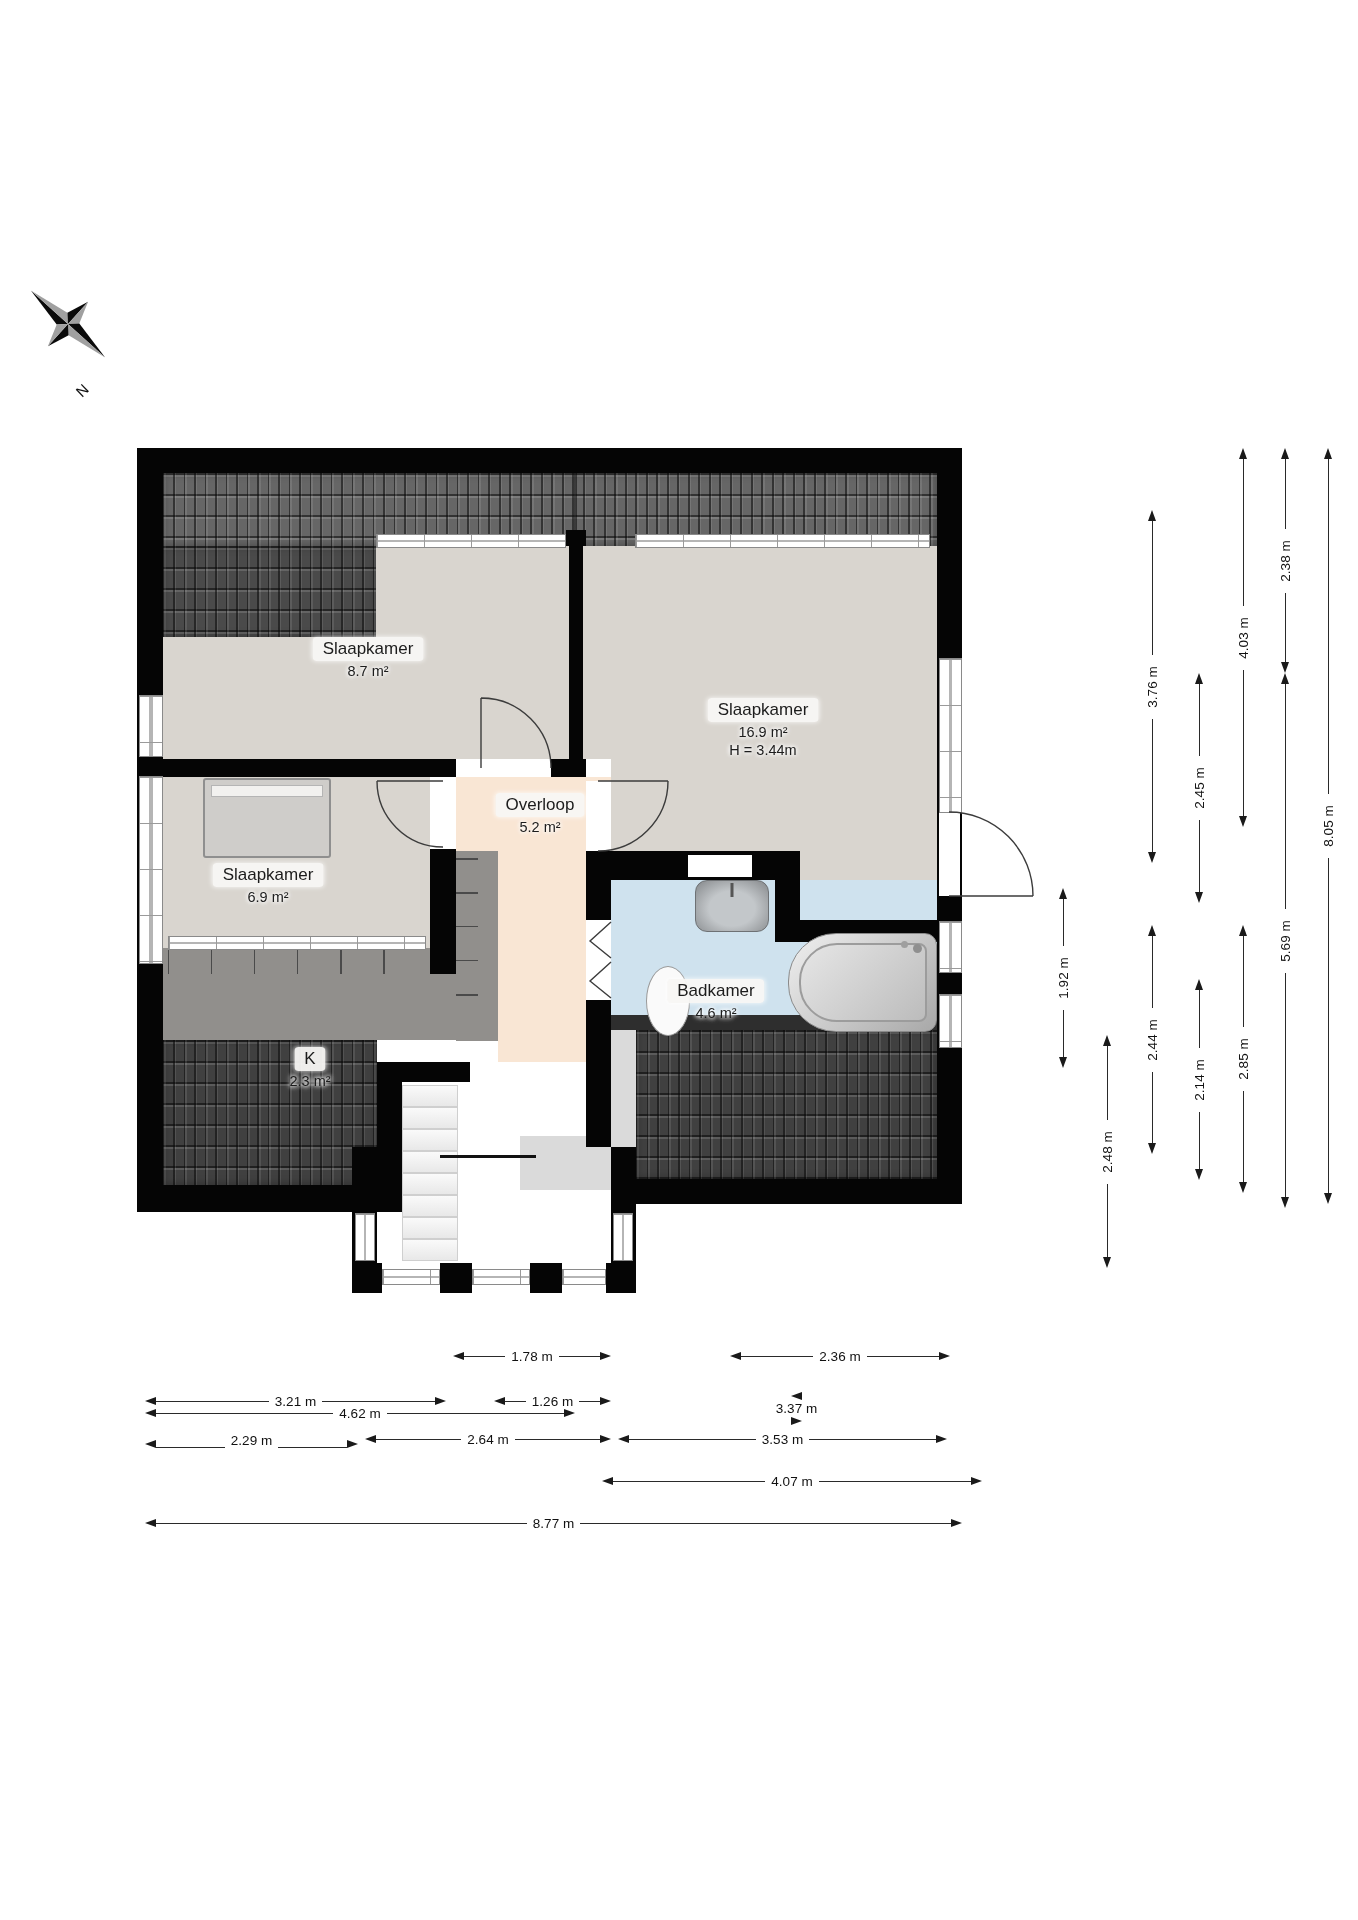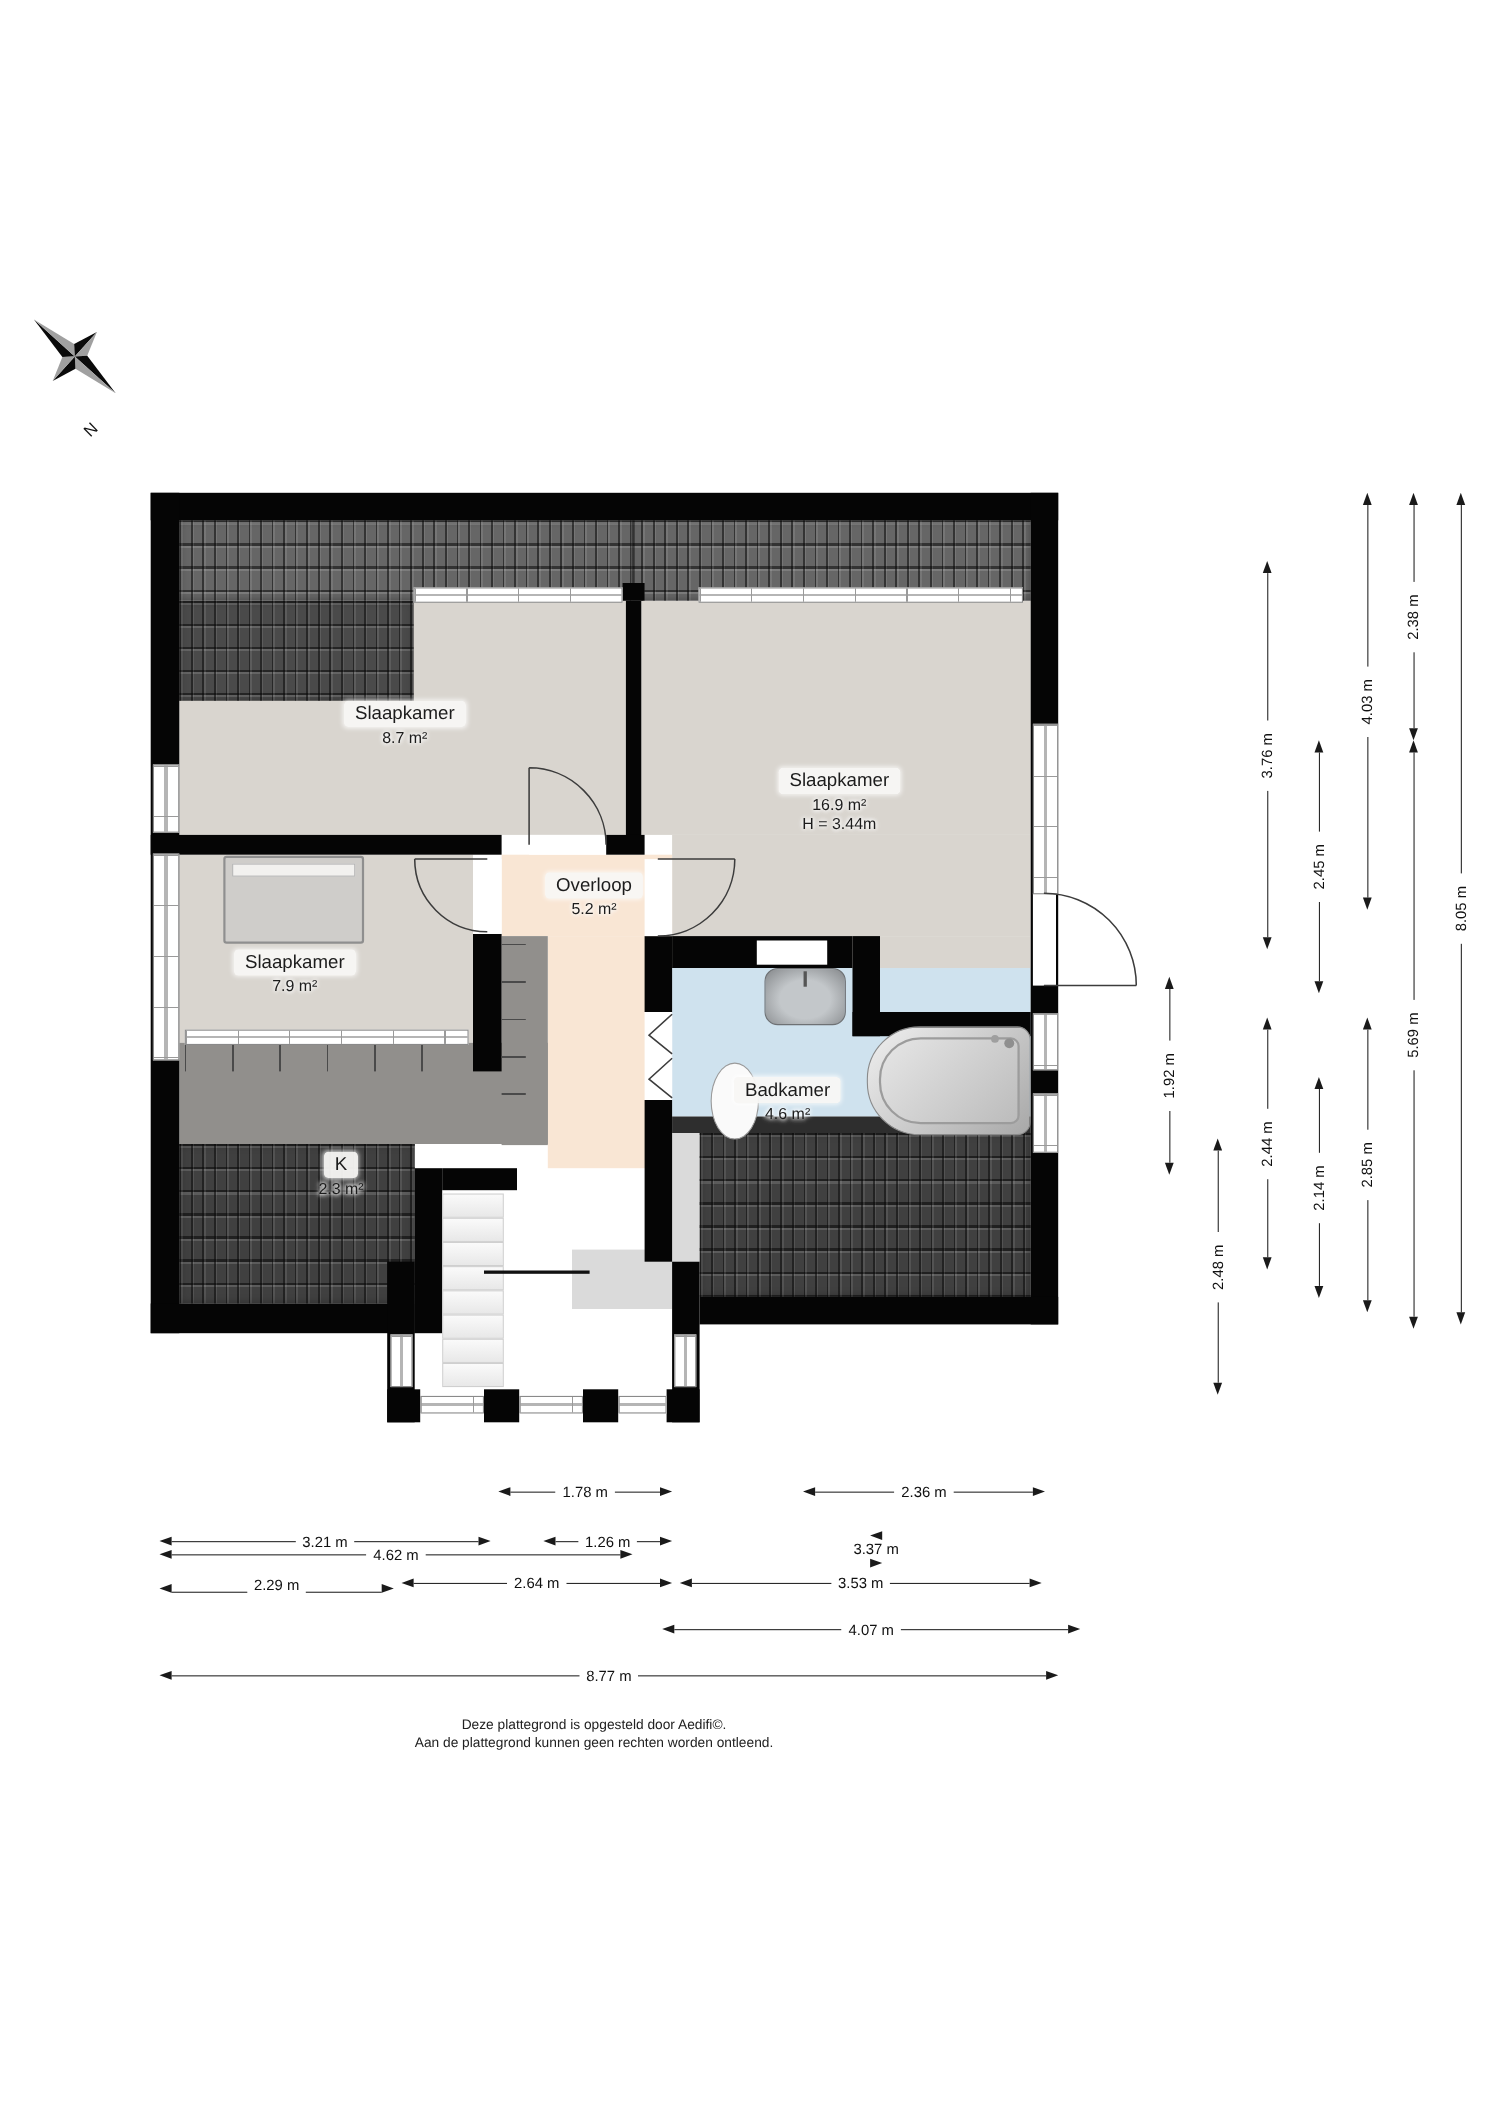--- a/index.html
+++ b/index.html
@@ -171,21 +171,21 @@
     <path d="M 551 768 A 70 70 0 0 0 481 698 M 481 768 L 481 698"></path>
     <path d="M 443 847 A 66 66 0 0 1 377 781 M 443 781 L 377 781"></path>
     <path d="M 598 851 A 70 70 0 0 0 668 781 M 598 781 L 668 781"></path>
     <path d="M 949 812 A 84 84 0 0 1 1033 896 M 949 896 L 1033 896"></path>
     <path d="M 611 922 L 590 941 L 611 958 M 611 962 L 590 981 L 611 998" fill="#fff"></path>
   </svg>
 
   <div id="labels">
       <div class="room-label" style="left: 368px; top: 658px;"><div class="rname">Slaapkamer</div><div class="rarea">8.7 m²</div></div>
       <div class="room-label" style="left: 763px; top: 728px;"><div class="rname">Slaapkamer</div><div class="rarea">16.9 m²</div><div class="rextra">H = 3.44m</div></div>
-      <div class="room-label" style="left: 268px; top: 884px;"><div class="rname">Slaapkamer</div><div class="rarea">7.9 m²</div></div>
+      <div class="room-label" style="left: 268px; top: 884px;"><div class="rname">Slaapkamer</div><div class="rarea">6.9 m²</div></div>
       <div class="room-label" style="left: 540px; top: 814px;"><div class="rname">Overloop</div><div class="rarea">5.2 m²</div></div>
       <div class="room-label" style="left: 716px; top: 1000px;"><div class="rname">Badkamer</div><div class="rarea">4.6 m²</div></div>
       <div class="room-label" style="left: 310px; top: 1068px;"><div class="rname">K</div><div class="rarea">2.3 m²</div></div>
     </div>
   <div id="dims">
       <div class="dim" style="left: 453px; top: 1347px; width: 158px; height: 18px;">
         <span class="ar l"></span>
         <span class="line"></span>
         <span class="lab">1.78 m</span>
         <span class="line"></span>
@@ -355,17 +355,13 @@
         <span class="ar u"></span>
         <span class="line"></span>
         <span class="labwrap">
           <span class="lab">8.05 m</span>
         </span>
         <span class="line"></span>
         <span class="ar d"></span>
       </div>
     </div>
 
-  <div class="footer">
-    <div>Deze plattegrond is opgesteld door Aedifi©.</div>
-    <div>Aan de plattegrond kunnen geen rechten worden ontleend.</div>
-  </div>
 </div>
 
 </body></html>

